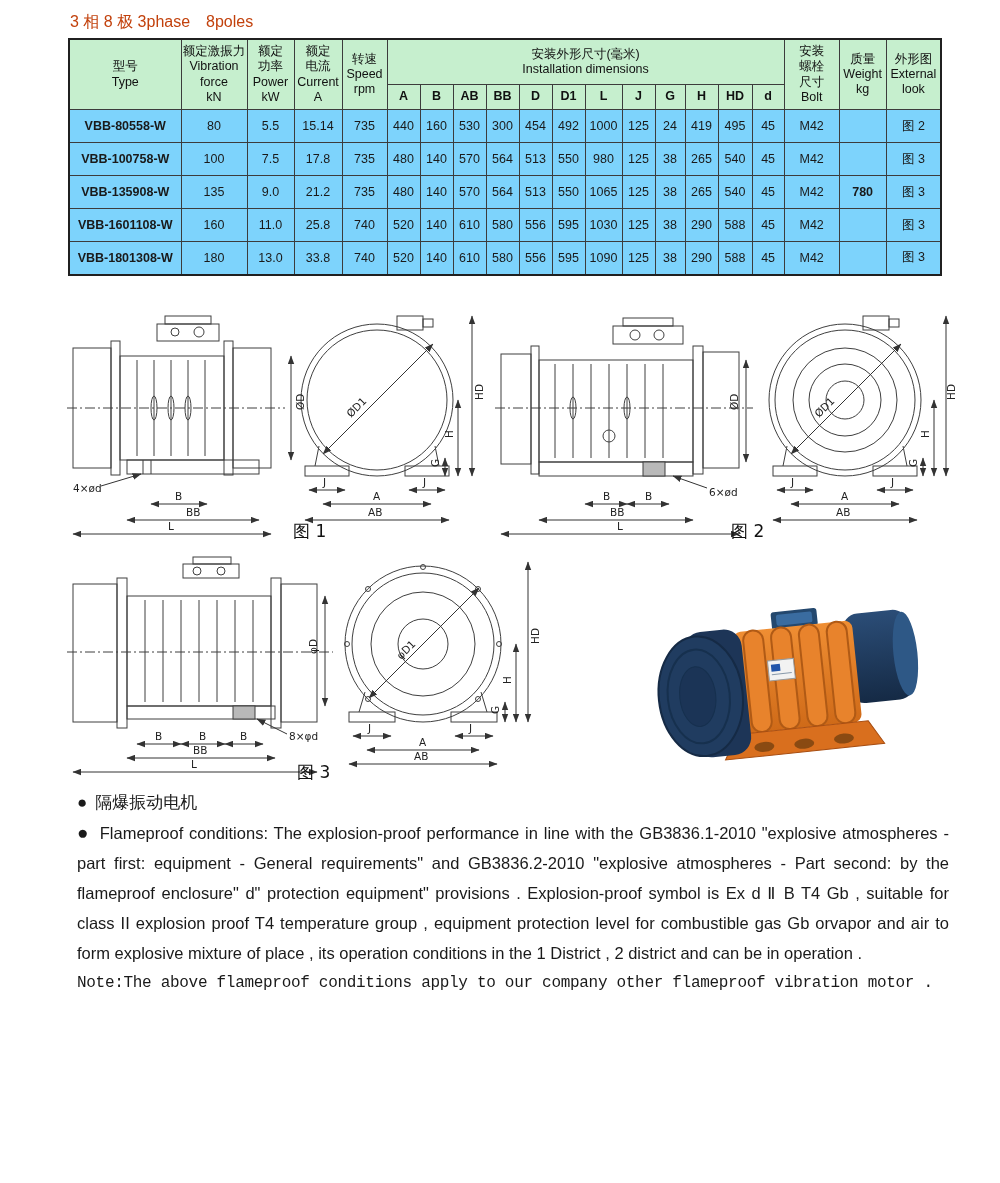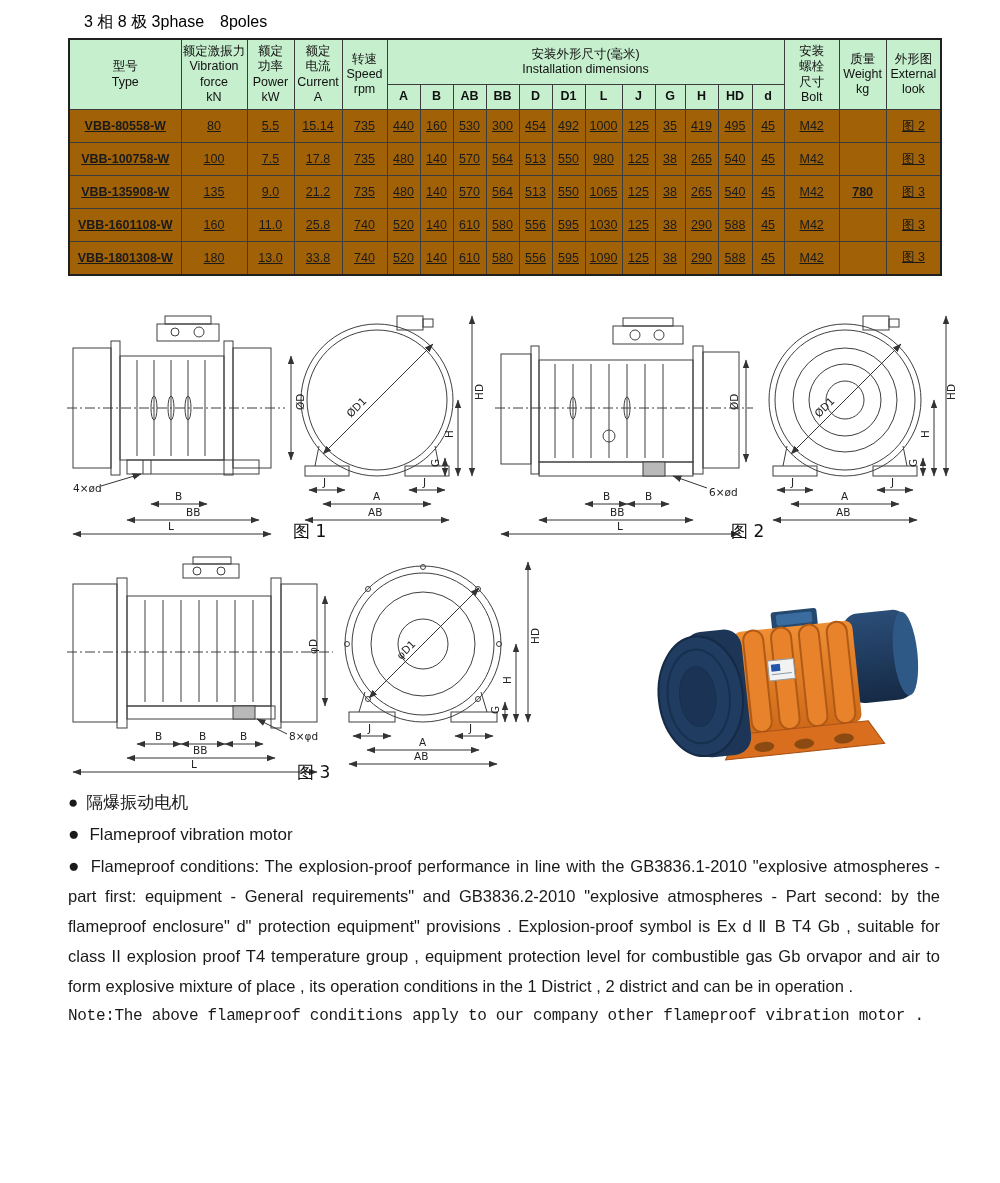--- a/index.html
+++ b/index.html
@@ -1,37 +1,37 @@
 <!DOCTYPE html>
 <html><head>
 <meta charset="utf-8">
 <style>
   html,body{margin:0;padding:0;background:#fff;}
   .page{position:relative;width:1000px;height:1183px;background:#fff;overflow:hidden;
         font-family:"Liberation Sans","DejaVu Sans",sans-serif;color:#1a1a1a;}
-  .title{position:absolute;left:84px;top:12px;font-size:16px;color:#000000;}
+  .title{position:absolute;left:70px;top:12px;font-size:16px;color:#c2410c;}
   
   table.spec{position:absolute;left:68px;top:38px;width:872px;border-collapse:collapse;
              table-layout:fixed;border:2px solid #202020;}
   .spec th,.spec td{border:1px solid #3c3c3c;text-align:center;vertical-align:middle;
              padding:0;overflow:hidden;}
   .spec th{background:#c6efce;font-weight:400;font-size:12.5px;line-height:1.22;
              white-space:pre-line;color:#111;}
   .spec .h1 th{height:44px;}
   .spec .h2 th{height:24px;font-size:12.5px;font-weight:600;}
-  .spec tbody tr{height:33px;background:#a16207;text-decoration:underline;}
+  .spec tbody tr{height:33px;background:#7dd3fc;}
   .spec tbody td{font-size:12.5px;}
   .spec td.model{font-weight:700;font-size:12.5px;}
   .spec td.bw{font-weight:700;}
   
   svg.fig{position:absolute;}
   svg.fig text{font-family:"DejaVu Sans",sans-serif;font-size:10.5px;fill:#222;}
   svg.fig text.cap{font-size:17px;fill:#111;}
   
-  .notes{position:absolute;left:68px;top:788px;width:872px;}
+  .notes{position:absolute;left:77px;top:788px;width:872px;}
   .notes p{margin:0;}
   .zh1{font-size:17px;line-height:30px;}
   .zhp{font-size:17px;line-height:30px;text-align:justify;}
   .zhnote{font-size:17.5px;font-weight:700;line-height:32px;}
   .en1{font-size:17px;line-height:32px;}
   .enp{font-size:16.5px;line-height:30px;text-align:justify;}
   .ennote{font-family:"Liberation Mono","DejaVu Sans Mono",monospace;font-weight:400;
           font-size:16px;line-height:30px;letter-spacing:-0.3px;}
   .bullet{display:inline-block;margin-right:8px;}
   .bigdot{font-size:19px;margin-right:10px;}
@@ -121,21 +121,21 @@
         <td>15.14</td>
         <td>735</td>
         <td>440</td>
         <td>160</td>
         <td>530</td>
         <td>300</td>
         <td>454</td>
         <td>492</td>
         <td>1000</td>
         <td>125</td>
-        <td>35</td>
+        <td>24</td>
         <td>419</td>
         <td>495</td>
         <td>45</td>
         <td>M42</td>
         <td></td>
         <td>图 2</td>
       </tr>
       <tr>
         <td class="model">VBB-100758-W</td>
         <td>100</td>
@@ -488,18 +488,17 @@
       <ellipse cx="186" cy="145" rx="10" ry="5" fill="#8a4a12"></ellipse>
       <rect x="36" y="24" width="58" height="126" rx="18" fill="#1d3557"></rect>
       <ellipse cx="48" cy="88" rx="42" ry="60" fill="#203c60" stroke="#152a45" stroke-width="2"></ellipse>
       <ellipse cx="46" cy="88" rx="31" ry="47" fill="none" stroke="#16304e" stroke-width="2"></ellipse>
       <ellipse cx="45" cy="88" rx="18" ry="30" fill="#1b3456" stroke="#16304e"></ellipse>
     </g>
   </svg>
 
   <div class="notes">
     <p class="zh1"><span class="bullet">●</span><span>隔爆振动电机</span></p>
-    <p class="en1"><span class="bigdot">●</span><span>Flameproof vibration motor</span></p>
     <p class="enp"><span class="bigdot">●</span><span>Flameproof conditions: The explosion-proof performance in line with the GB3836.1-2010 "explosive atmospheres - part first: equipment - General requirements" and GB3836.2-2010 "explosive atmospheres - Part second: by the flameproof enclosure" d" protection equipment" provisions . Explosion-proof symbol is Ex d Ⅱ B T4 Gb , suitable for class II explosion proof T4 temperature group , equipment protection level for combustible gas Gb orvapor and air to form explosive mixture of place , its operation conditions in the 1 District , 2 district and can be in operation .</span></p>
     <p class="ennote">Note:The above flameproof conditions apply to our company other flameproof vibration motor .</p>
   </div>
 
 </div>
 
 </body></html>

